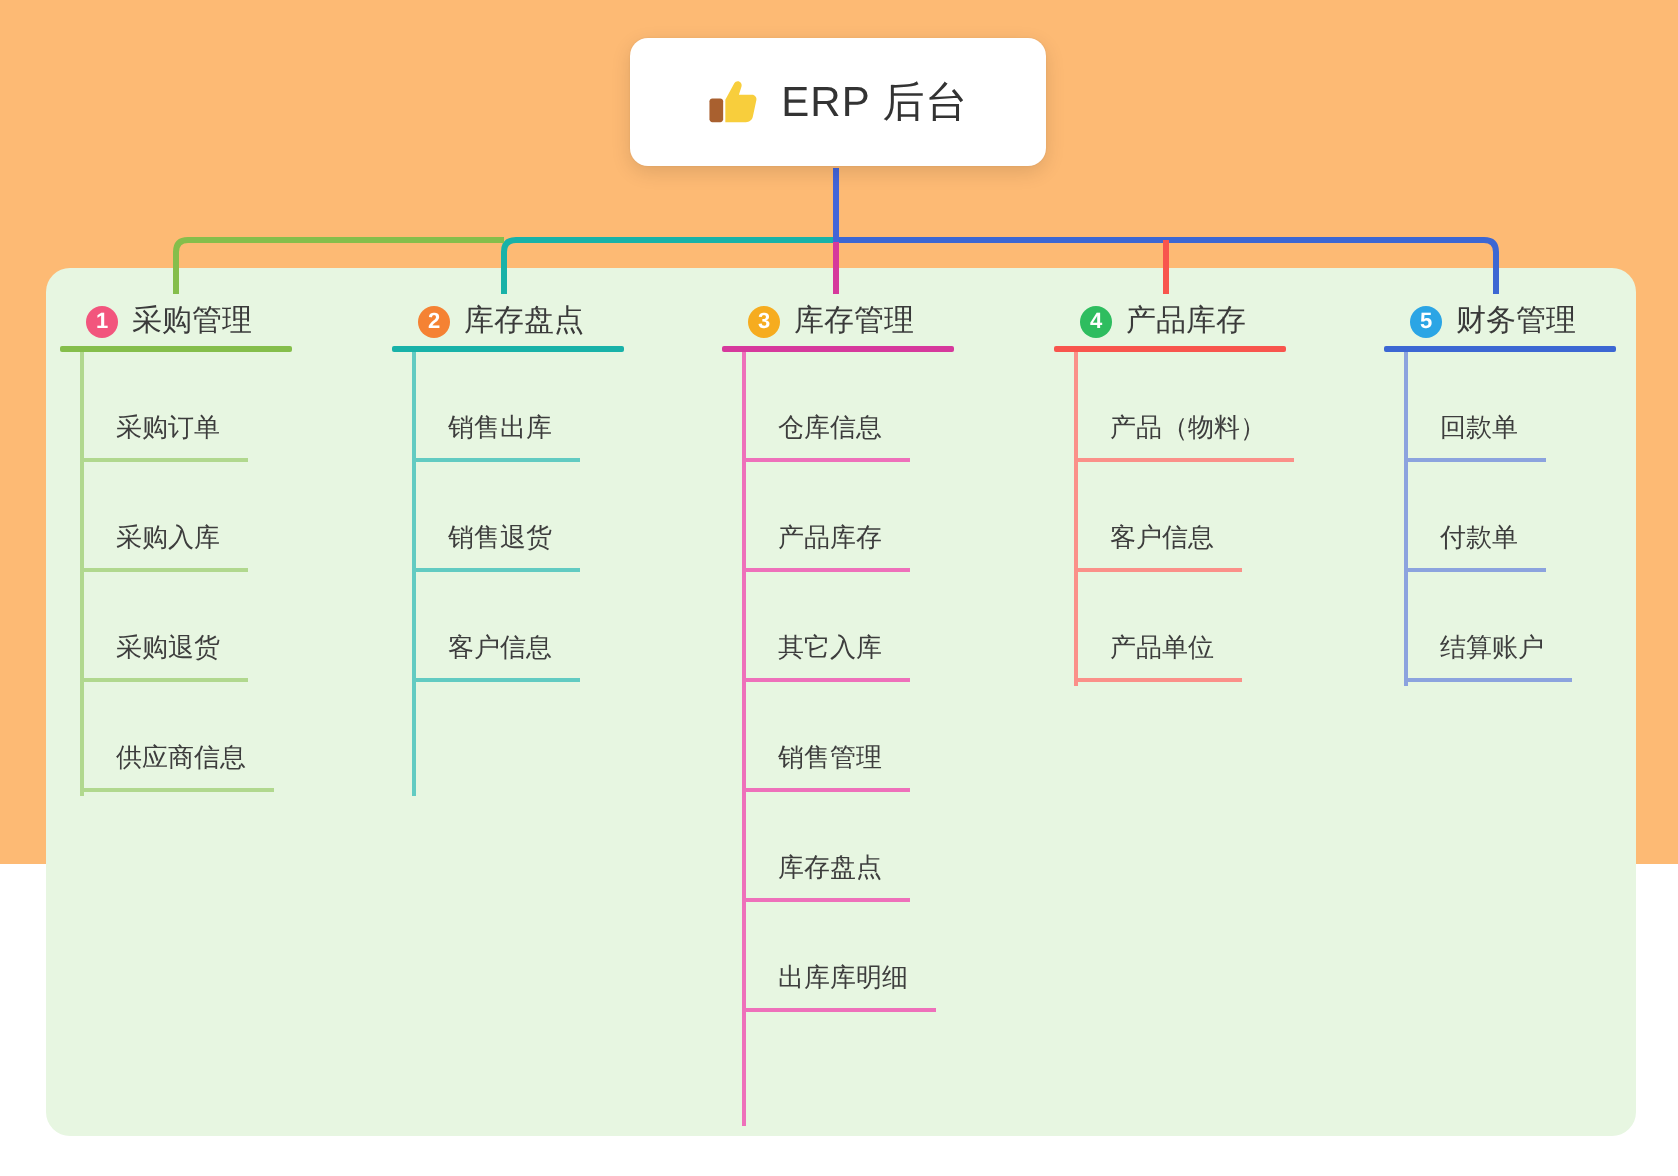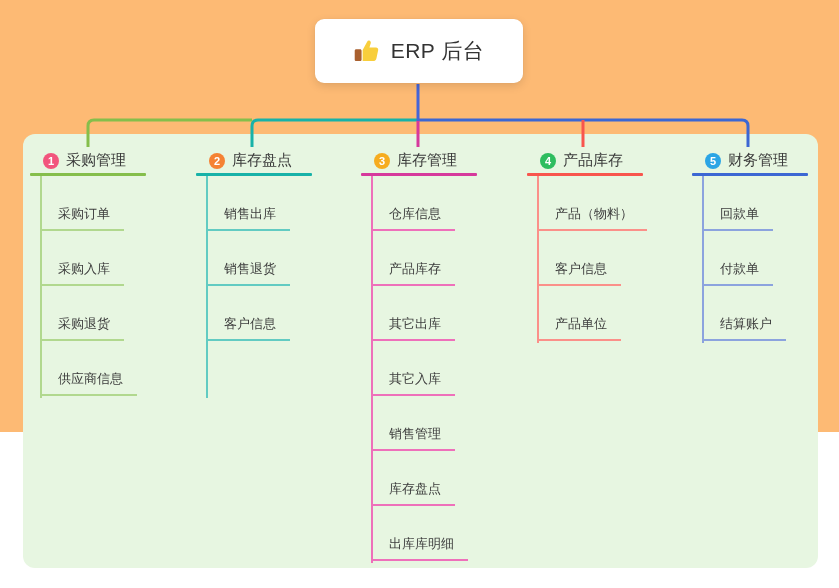--- a/index.html
+++ b/index.html
@@ -124,23 +124,20 @@
         <div class="branch-underline"></div>
         <div class="children">
           <div class="vline" style="height: 387px;"></div>
           <div class="child-row">
             <span class="child-label">仓库信息</span>
           </div>
           <div class="child-row">
             <span class="child-label">产品库存</span>
           </div>
           <div class="child-row">
-            <span class="child-label">其它出库</span>
-          </div>
-          <div class="child-row">
             <span class="child-label">其它入库</span>
           </div>
           <div class="child-row">
             <span class="child-label">销售管理</span>
           </div>
           <div class="child-row">
             <span class="child-label">库存盘点</span>
           </div>
           <div class="child-row">
             <span class="child-label">出库库明细</span>

